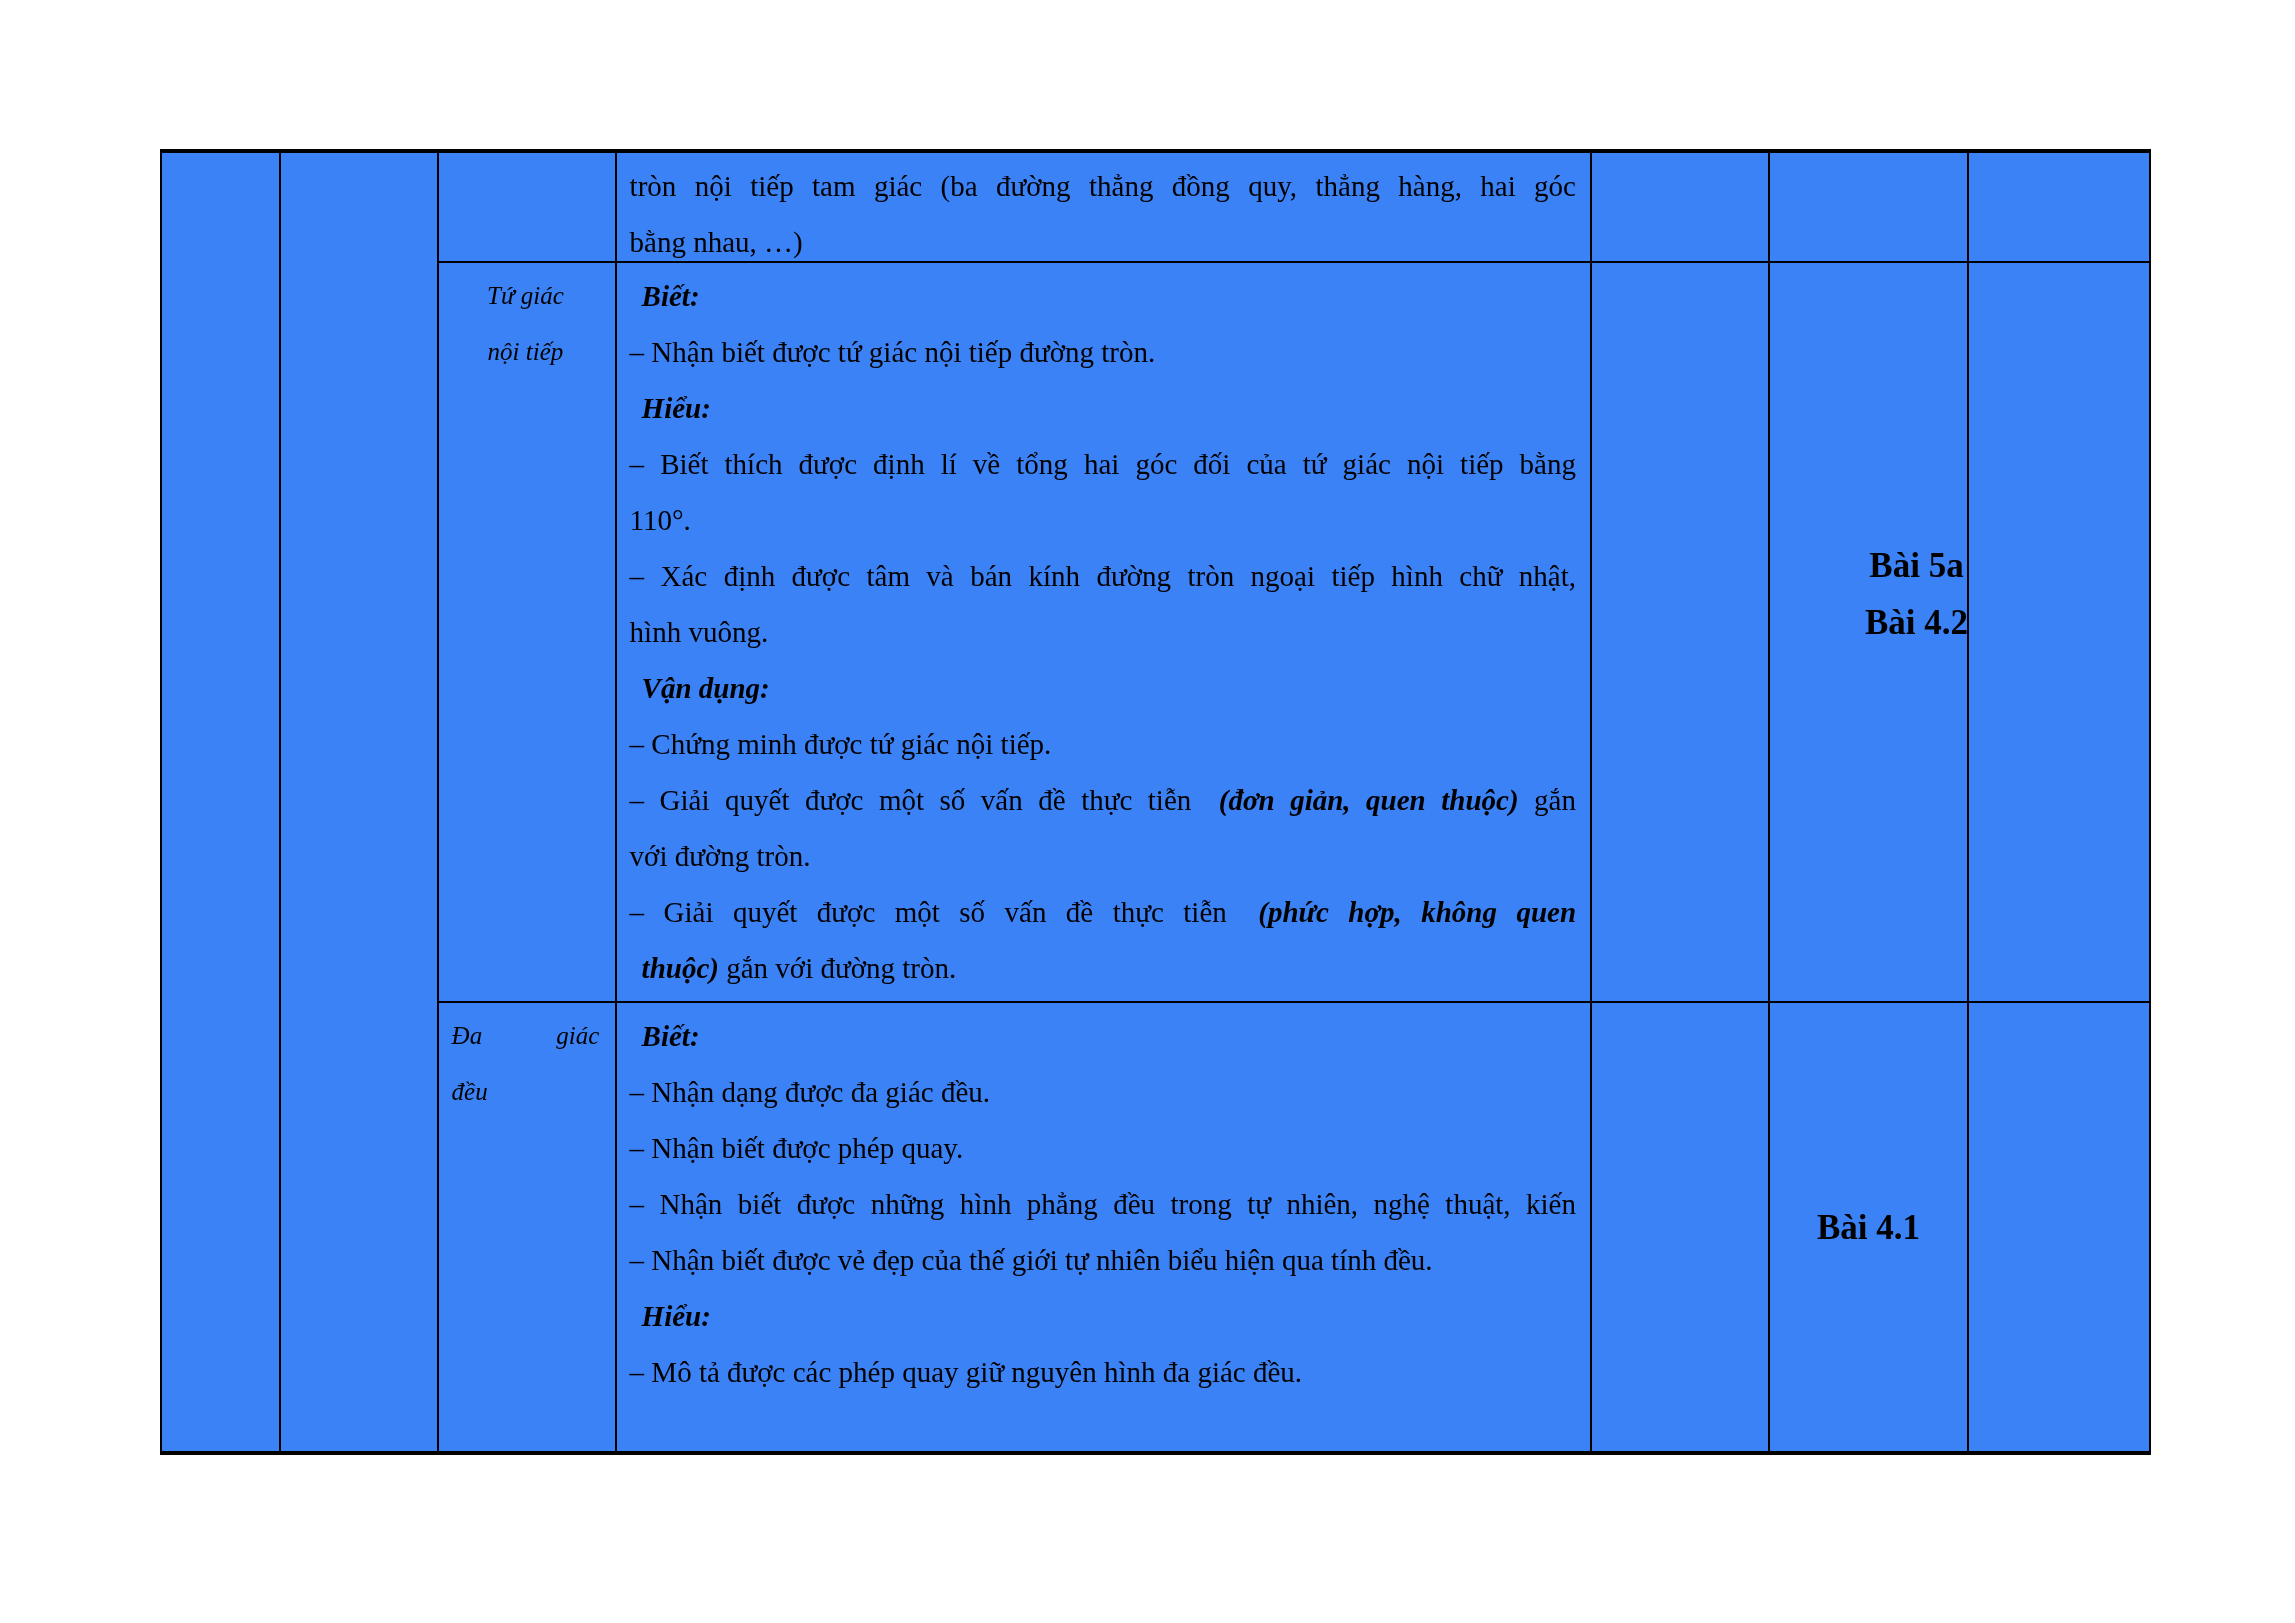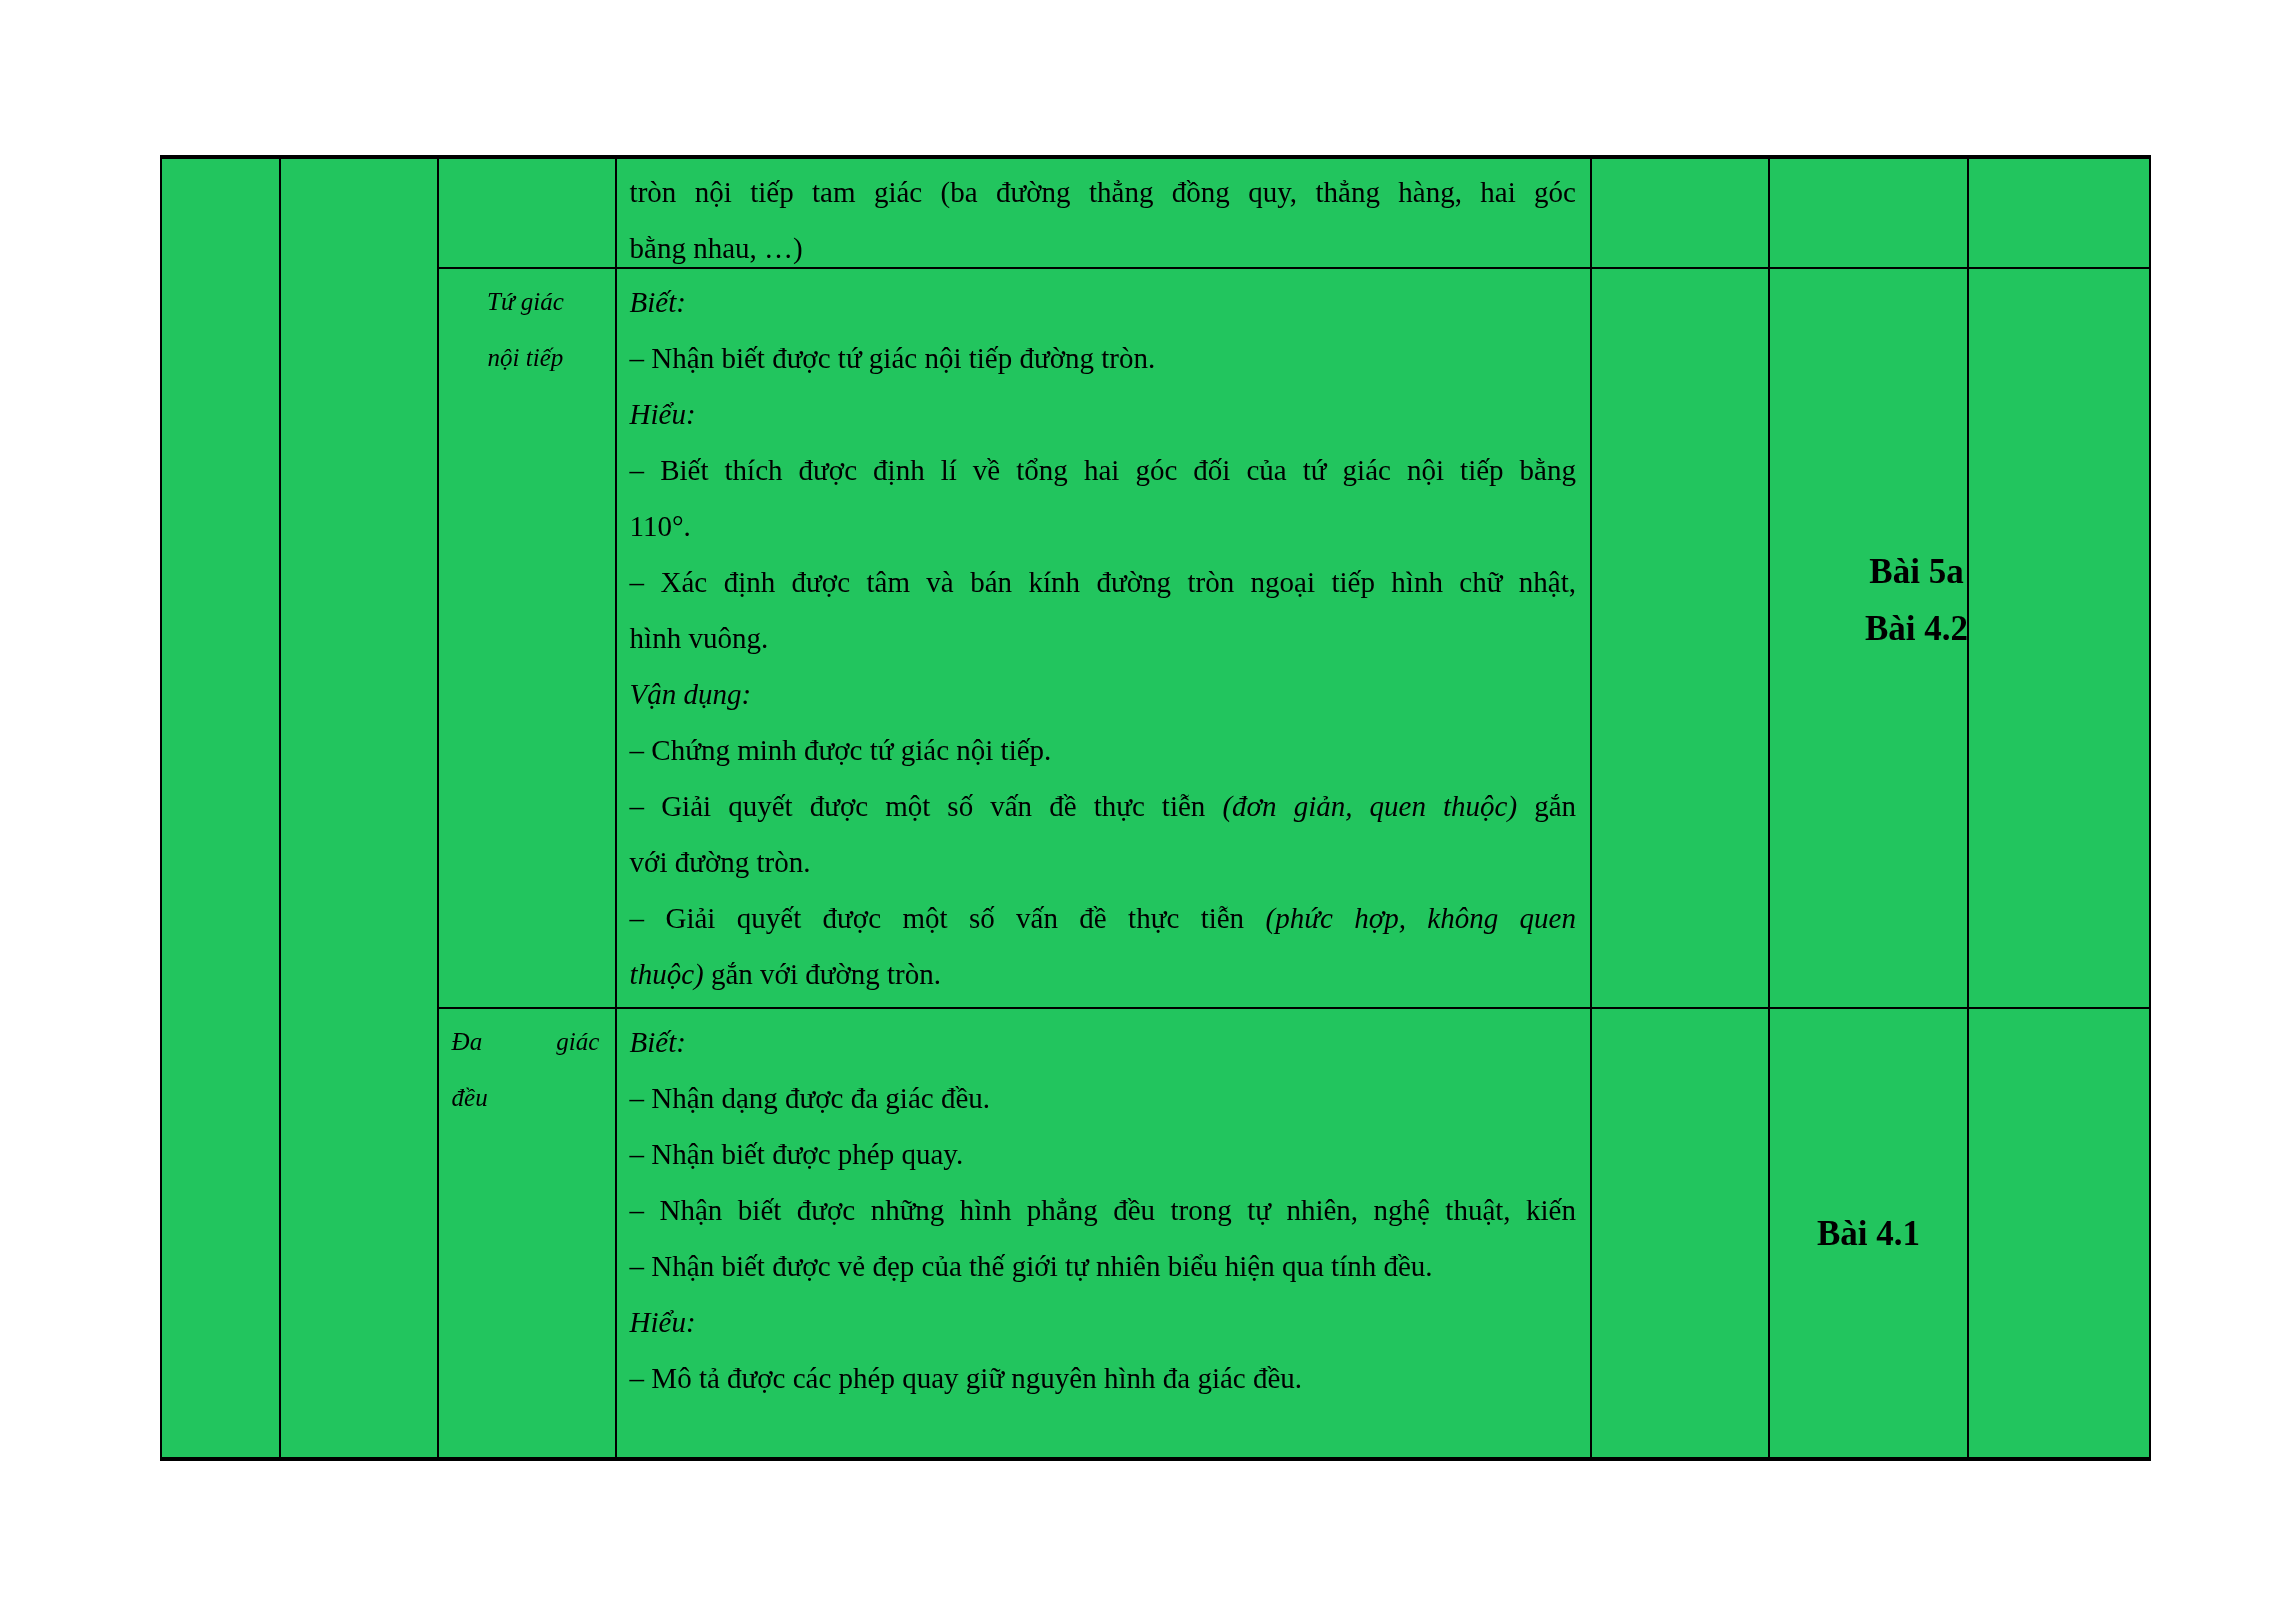--- a/index.html
+++ b/index.html
@@ -5,28 +5,28 @@
   html,body { margin:0; padding:0; }
   body {
     width:2295px; height:1623px;
     background:#ffffff;
     font-family:"Liberation Serif","DejaVu Serif",serif;
     color:#000000;
     position:relative;
     overflow:hidden;
   }
   .doc-table {
-    position:absolute; left:160px; top:155px;
+    position:absolute; left:160px; top:149px;
     display:grid;
     grid-template-columns:119px 158px 178px 975px 178px 199px 180px;
     grid-template-rows:110px 740px 448px;
     border:2.4px solid #000;
     border-top-width:4.7px;
     border-bottom-width:4.7px;
-    background:#22c55e;
+    background:#3b82f6;
     box-sizing:content-box;
   }
   .cell {
     border-right:2.4px solid #000;
     border-bottom:2.4px solid #000;
     box-sizing:border-box;
     overflow:hidden;
   }
   .no-bb { border-bottom:none !important; }
   .no-br { border-right:none !important; }
@@ -39,21 +39,21 @@
     padding:4.7px 15.7px 0 12.6px;
     font-size:25px;
     font-style:italic;
   }
   .ln {
     height:56px;
     line-height:56px;
   }
   .ln.j { text-align:justify; text-align-last:justify; }
   .ln.c { text-align:center; }
-  .bi { font-weight:normal; font-style:italic; }
+  .bi { font-weight:bold; font-style:italic;margin-left:12px; }
   .refs {
     display:flex; flex-direction:column; justify-content:center;
     font-weight:bold; font-size:35px; text-align:center;
   }
   .refbox { width:100%; }
   .refbox.shift-up { transform:translateY(-38px);padding-left:48px; }
   .ref { height:57px; line-height:57px; }
 </style>
 </head>
 <body>

